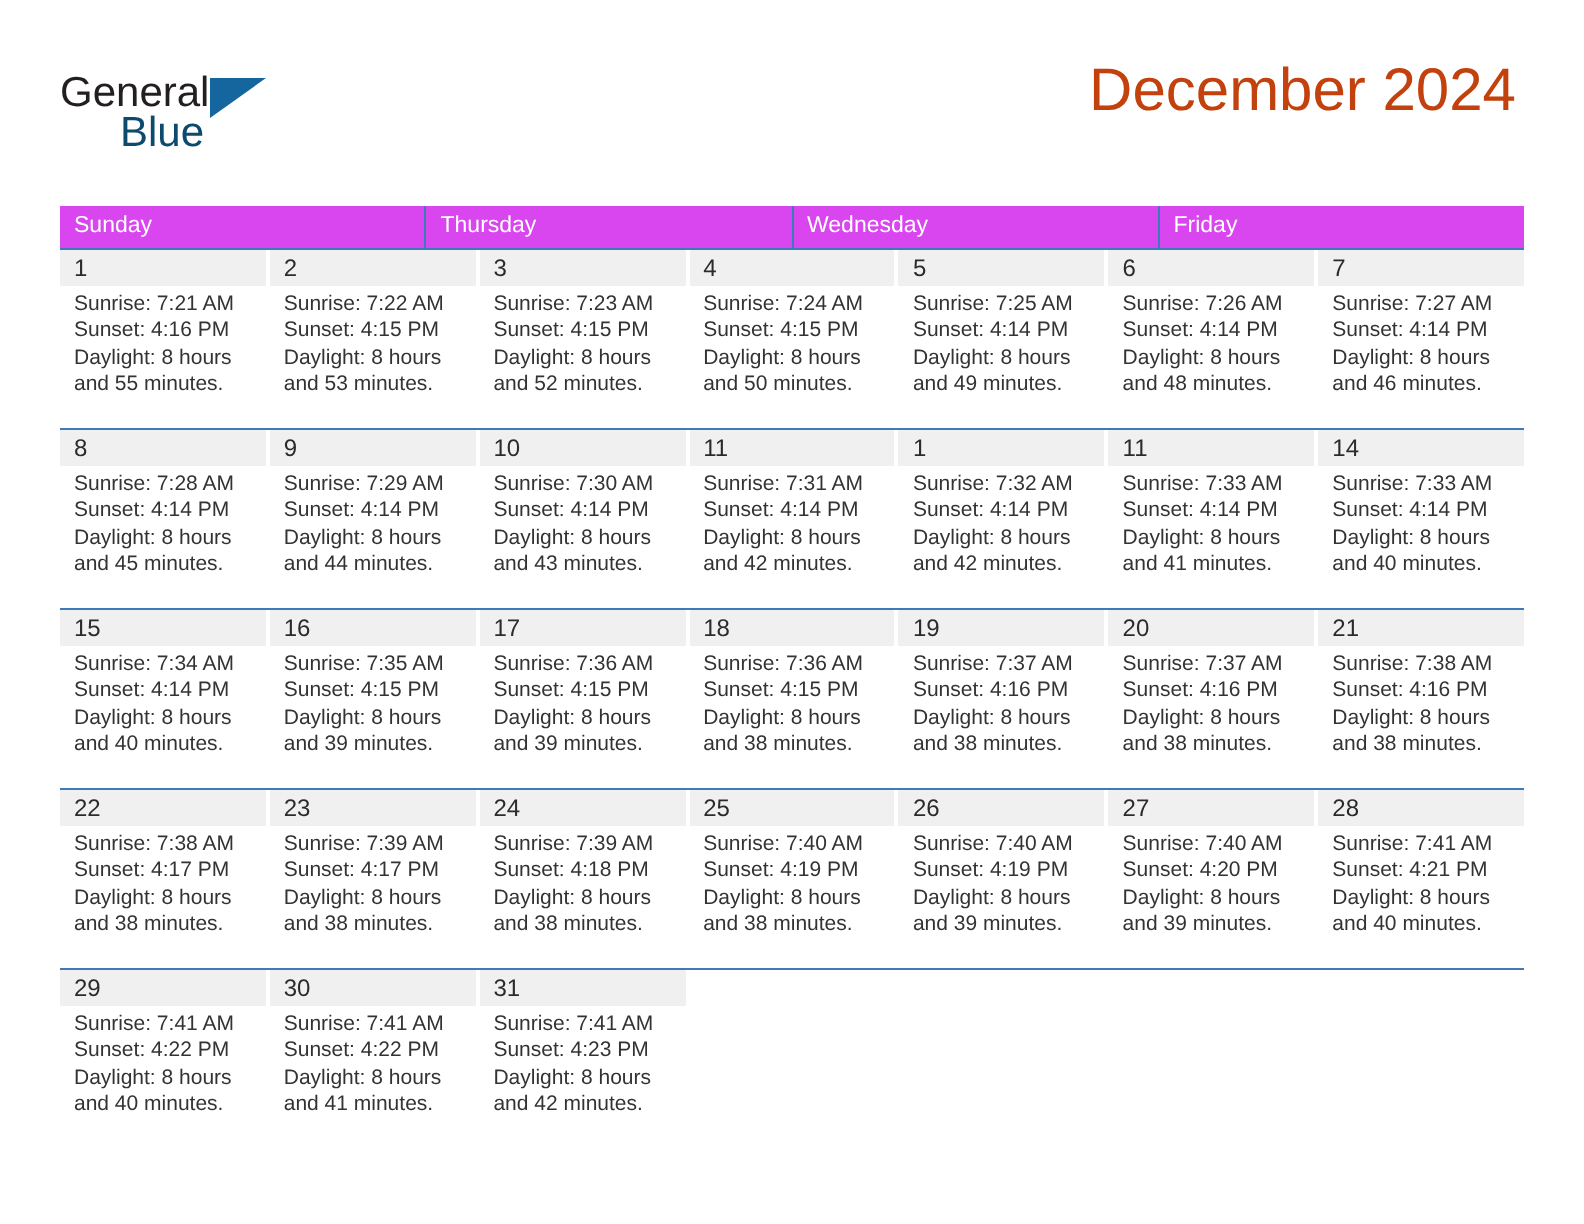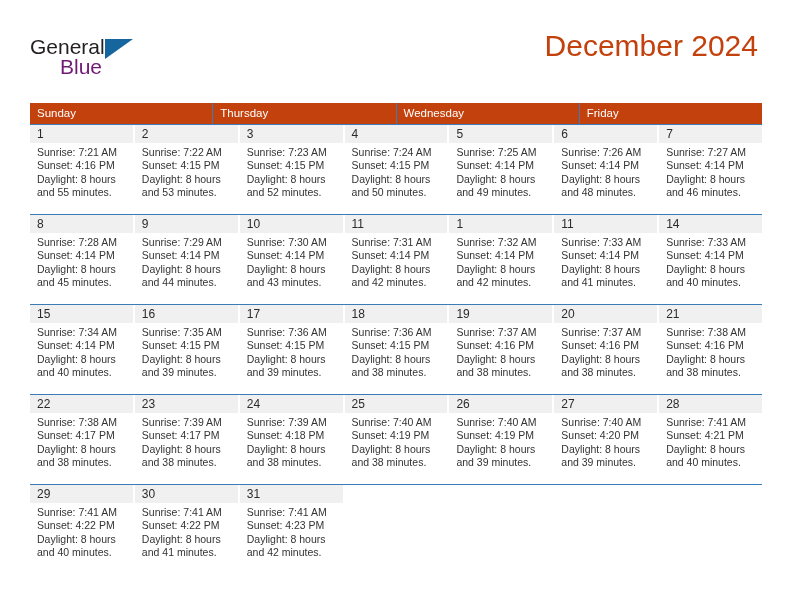--- a/index.html
+++ b/index.html
@@ -45,21 +45,21 @@
     font-size: 21px;
     letter-spacing: 0px;
     color: #231f20;
     line-height: 24px;
   }
   .logo-blue {
     position: absolute;
     left: 30px;
     top: 20px;
     font-size: 21px;
-    color: #701a75;
+    color: #0c4a6e;
     line-height: 24px;
   }
   .logo-tri {
     position: absolute;
     left: 75px;
     top: 4px;
     width: 0;
     height: 0;
     border-left: 28px solid #15659e;
     border-bottom: 20px solid transparent;
@@ -90,21 +90,21 @@
   .calendar {
     position: absolute;
     left: 30px;
     top: 103px;
     width: 732px;
   }
 
   .weekday-row {
     display: flex;
     width: 732px;
-    background: #c2410c;
+    background: #d946ef;
   }
   .weekday-cell {
     flex: 1 1 0;
     box-sizing: border-box;
     height: 21px;
     line-height: 21px;
     padding-left: 7px;
     font-size: 11.5px;
     color: #ffffff;
     border-right: 1px solid #3b7cb8;

